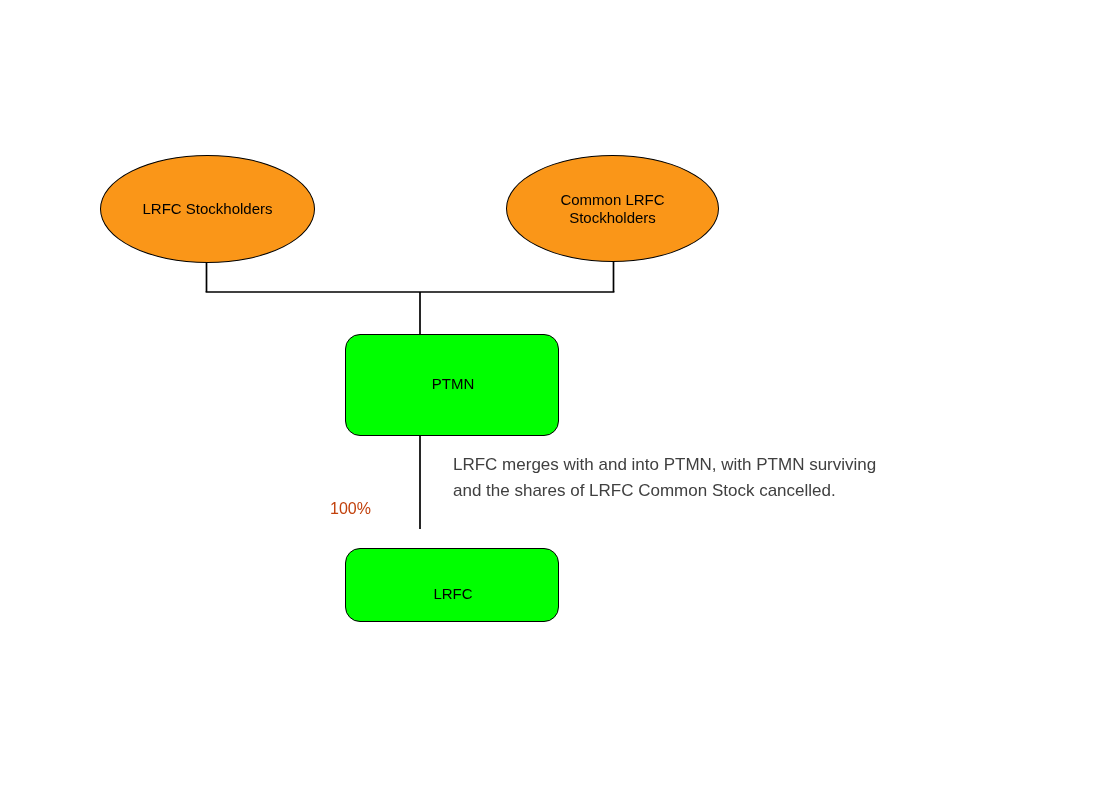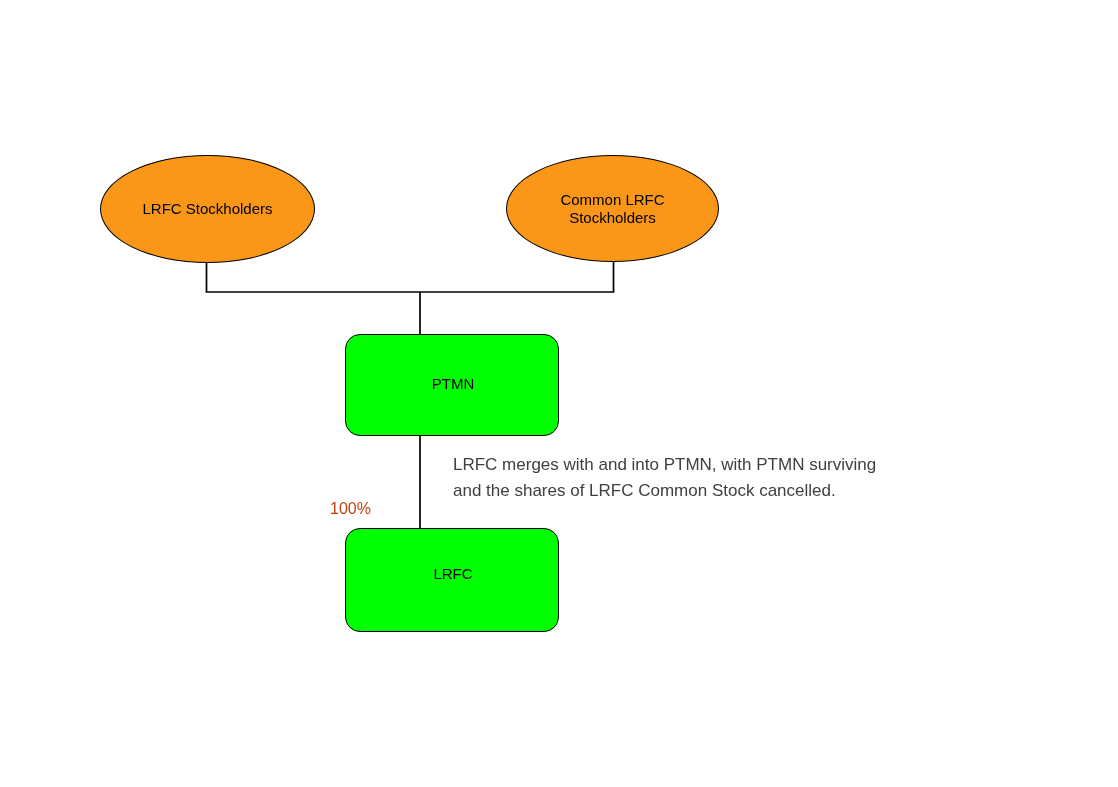--- a/index.html
+++ b/index.html
@@ -66,23 +66,23 @@
     margin-left: 32px;
   }
   #box-ptmn {
     left: 313px;
     top: 334px;
     width: 214px;
     height: 102px;
   }
   #box-lrfc {
     left: 313px;
-    top: 528px;
+    top: 548px;
     width: 214px;
-    height: 104px;
+    height: 74px;
     text-decoration: underline;
   }
   #box-ptmn .node-label {
     left: 0;
     top: 40px;
     width: 214px;
   }
   #box-lrfc .node-label {
     left: 0;
     top: 36px;

